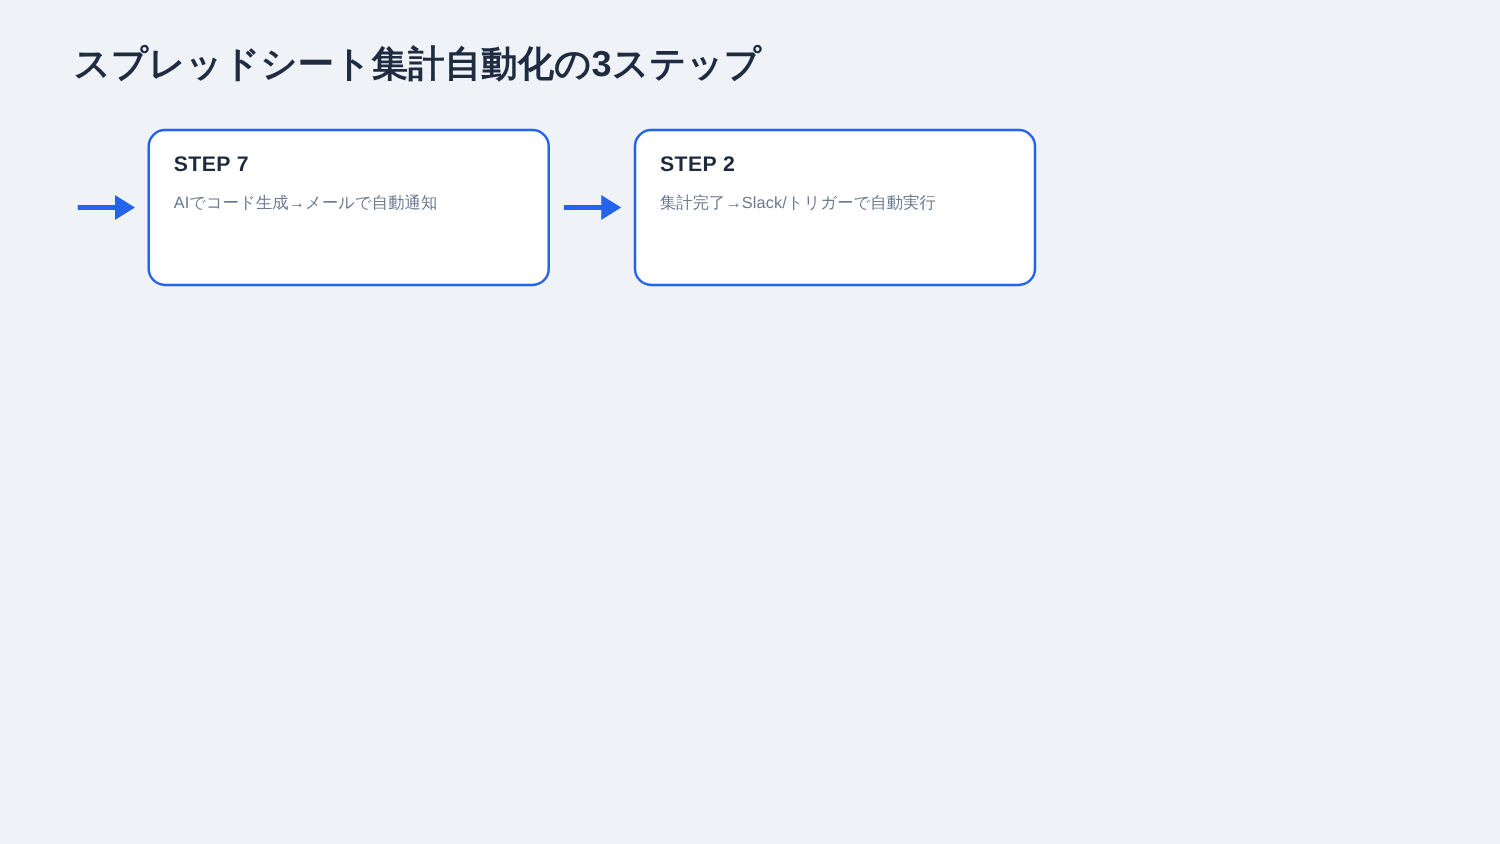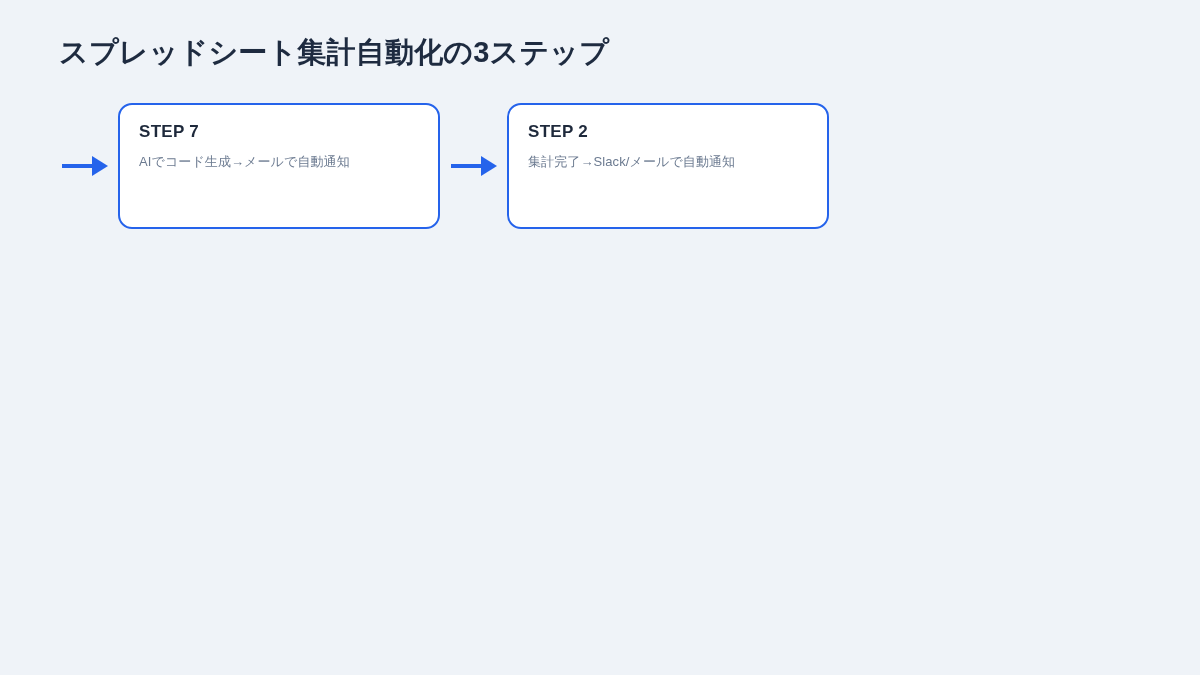--- a/index.html
+++ b/index.html
@@ -120,17 +120,17 @@
 
     <div class="step-connector">
       <svg class="arrow-svg" viewBox="0 0 46 22" xmlns="http://www.w3.org/2000/svg">
         <rect x="0" y="9" width="33" height="4" fill="#2563eb"></rect>
         <polygon points="30,1 46,11 30,21" fill="#2563eb"></polygon>
       </svg>
     </div>
 
     <div class="step-card">
       <div class="step-heading">STEP 2</div>
-      <div class="step-desc">集計完了→Slack/メールで自動通知</div>
+      <div class="step-desc">集計完了→Slack/トリガーで自動実行</div>
     </div>
 
   </div>
 </div>
 
 </body></html>

